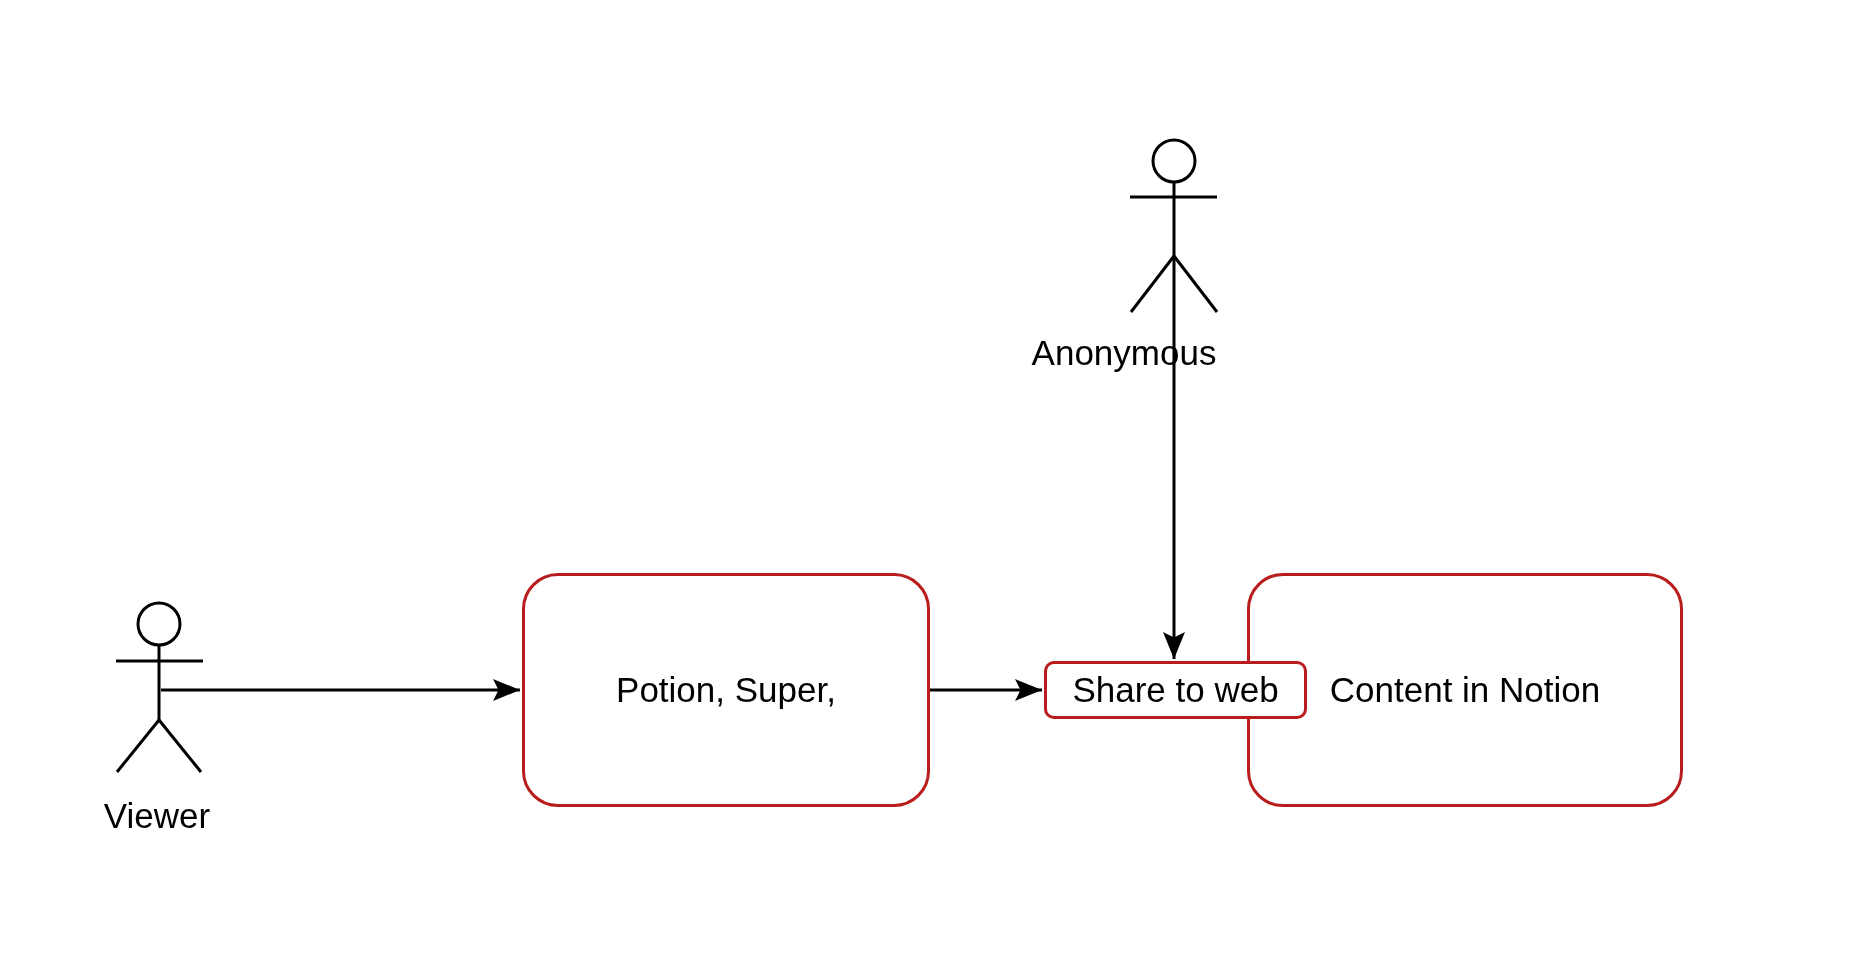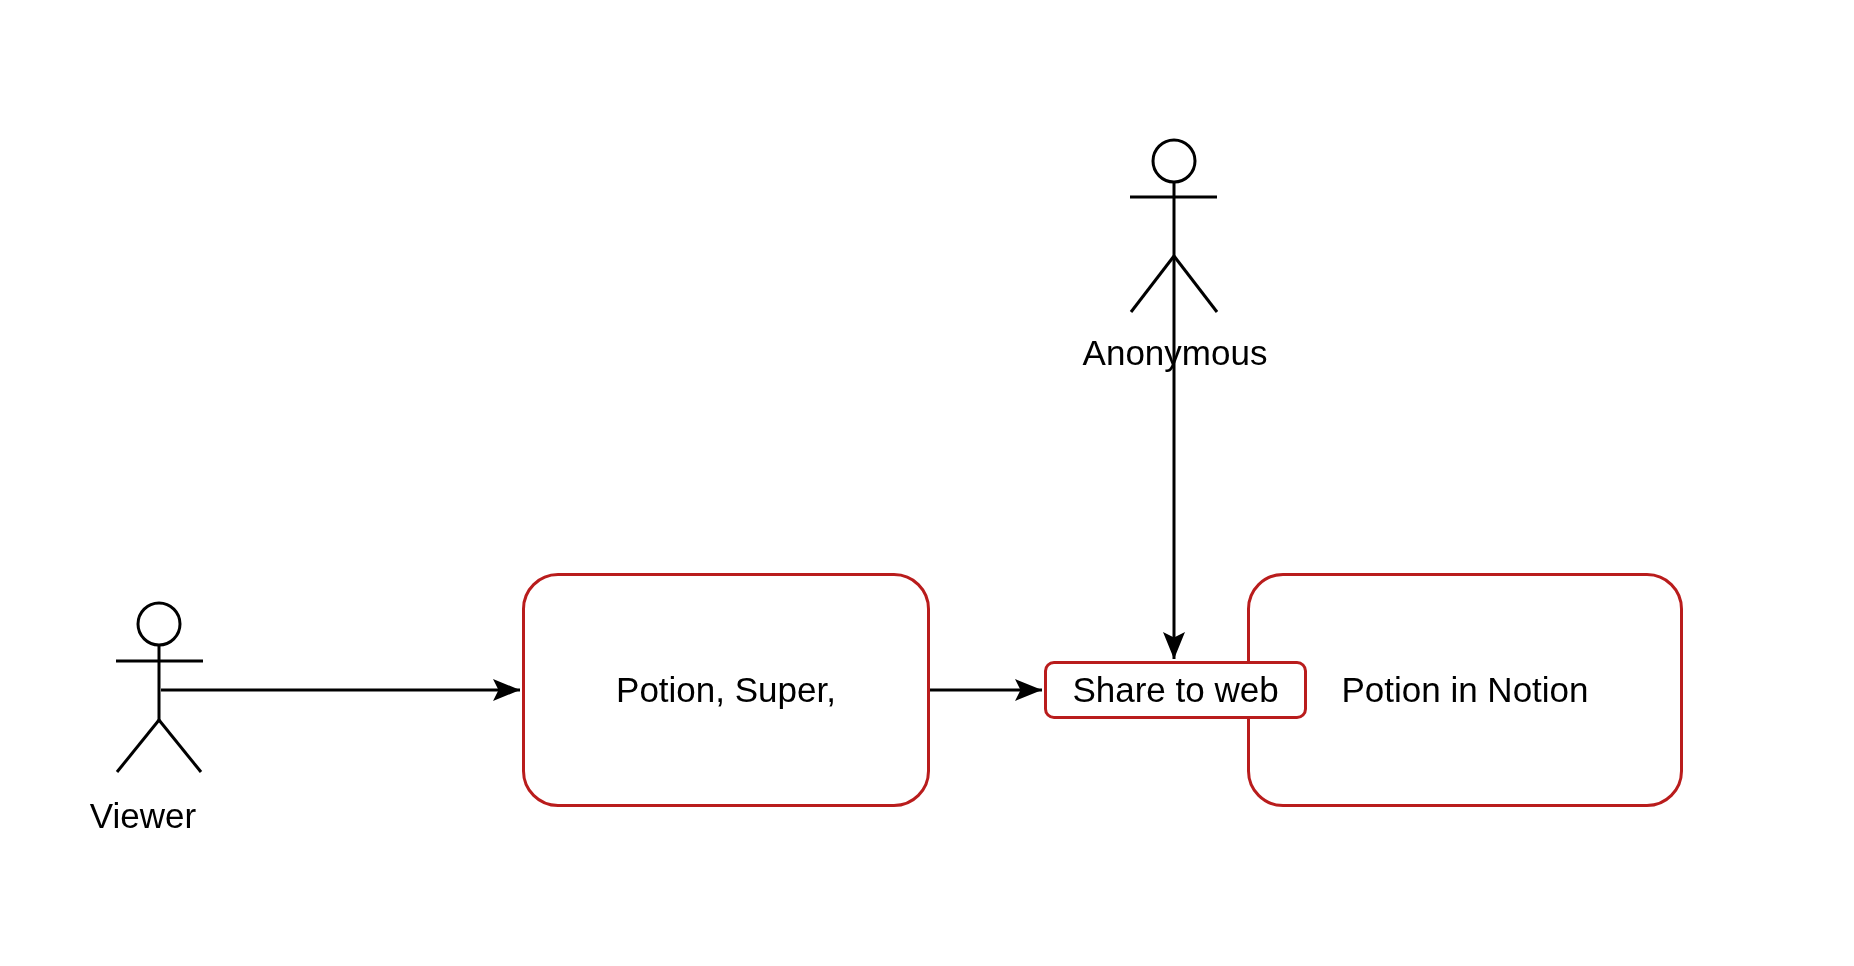--- a/index.html
+++ b/index.html
@@ -50,22 +50,22 @@
     z-index: 4;
   }
   .actor-label {
     position: absolute;
     transform: translateX(-50%);
     font-size: 35px;
     line-height: 36px;
     white-space: nowrap;
     z-index: 3;
   }
-  .viewer-label { left: 143px; top: 798px; }
-  .anonymous-label { left: 1175px; top: 335px; }
+  .viewer-label { left: 157px; top: 798px; }
+  .anonymous-label { left: 1124px; top: 335px; }
 </style>
 </head>
 <body>
 
 <div class="canvas">
 
   <svg class="lines-layer" viewBox="0 0 1854 966" xmlns="http://www.w3.org/2000/svg">
     <defs>
       <marker id="arrowhead" markerUnits="userSpaceOnUse" markerWidth="28" markerHeight="24" refX="27" refY="11" orient="auto">
         <path d="M0,0 L27,11 L0,22 L5.5,11 Z" fill="#000000"></path>
@@ -97,20 +97,20 @@
 
   <div class="actor-label anonymous-label">Anonymous</div>
 
   <div class="node services-node">
     <div>
       <div>Potion, Super,</div>
     </div>
   </div>
 
   <div class="node content-node">
-    <span>Potion in Notion</span>
+    <span>Content in Notion</span>
   </div>
 
   <div class="node share-node">
     <span>Share to web</span>
   </div>
 
 </div>
 
 </body></html>

